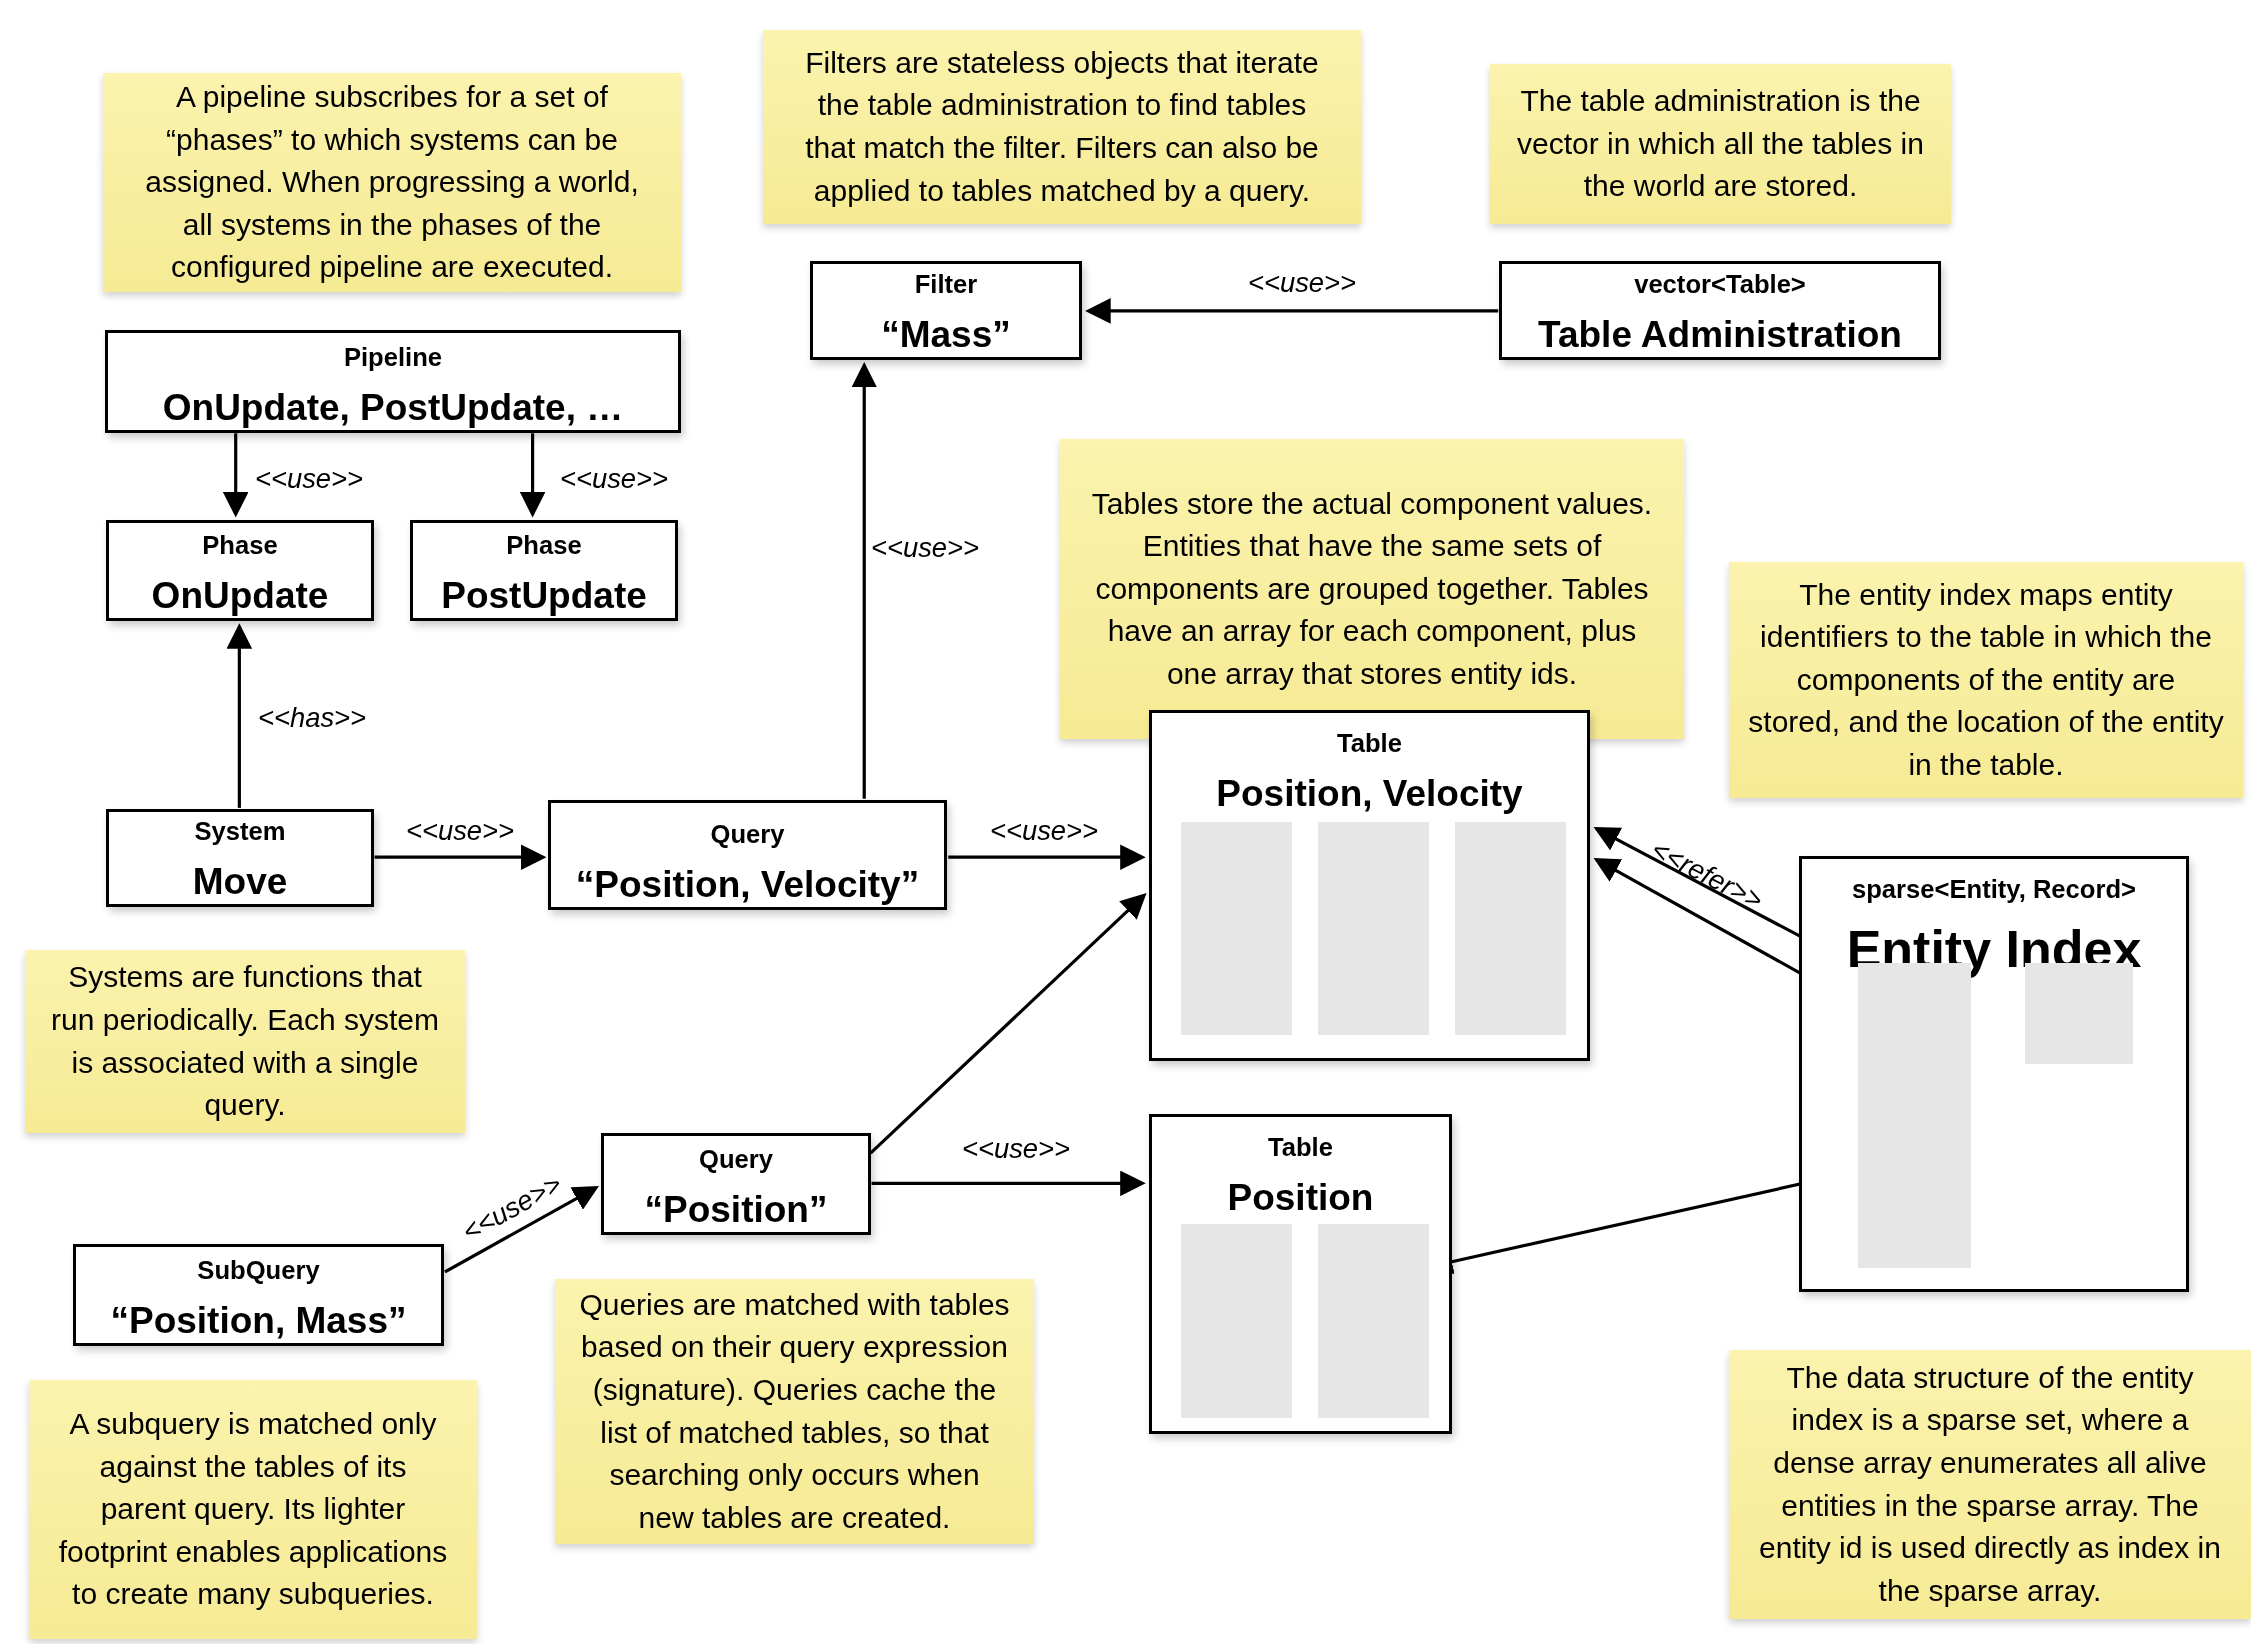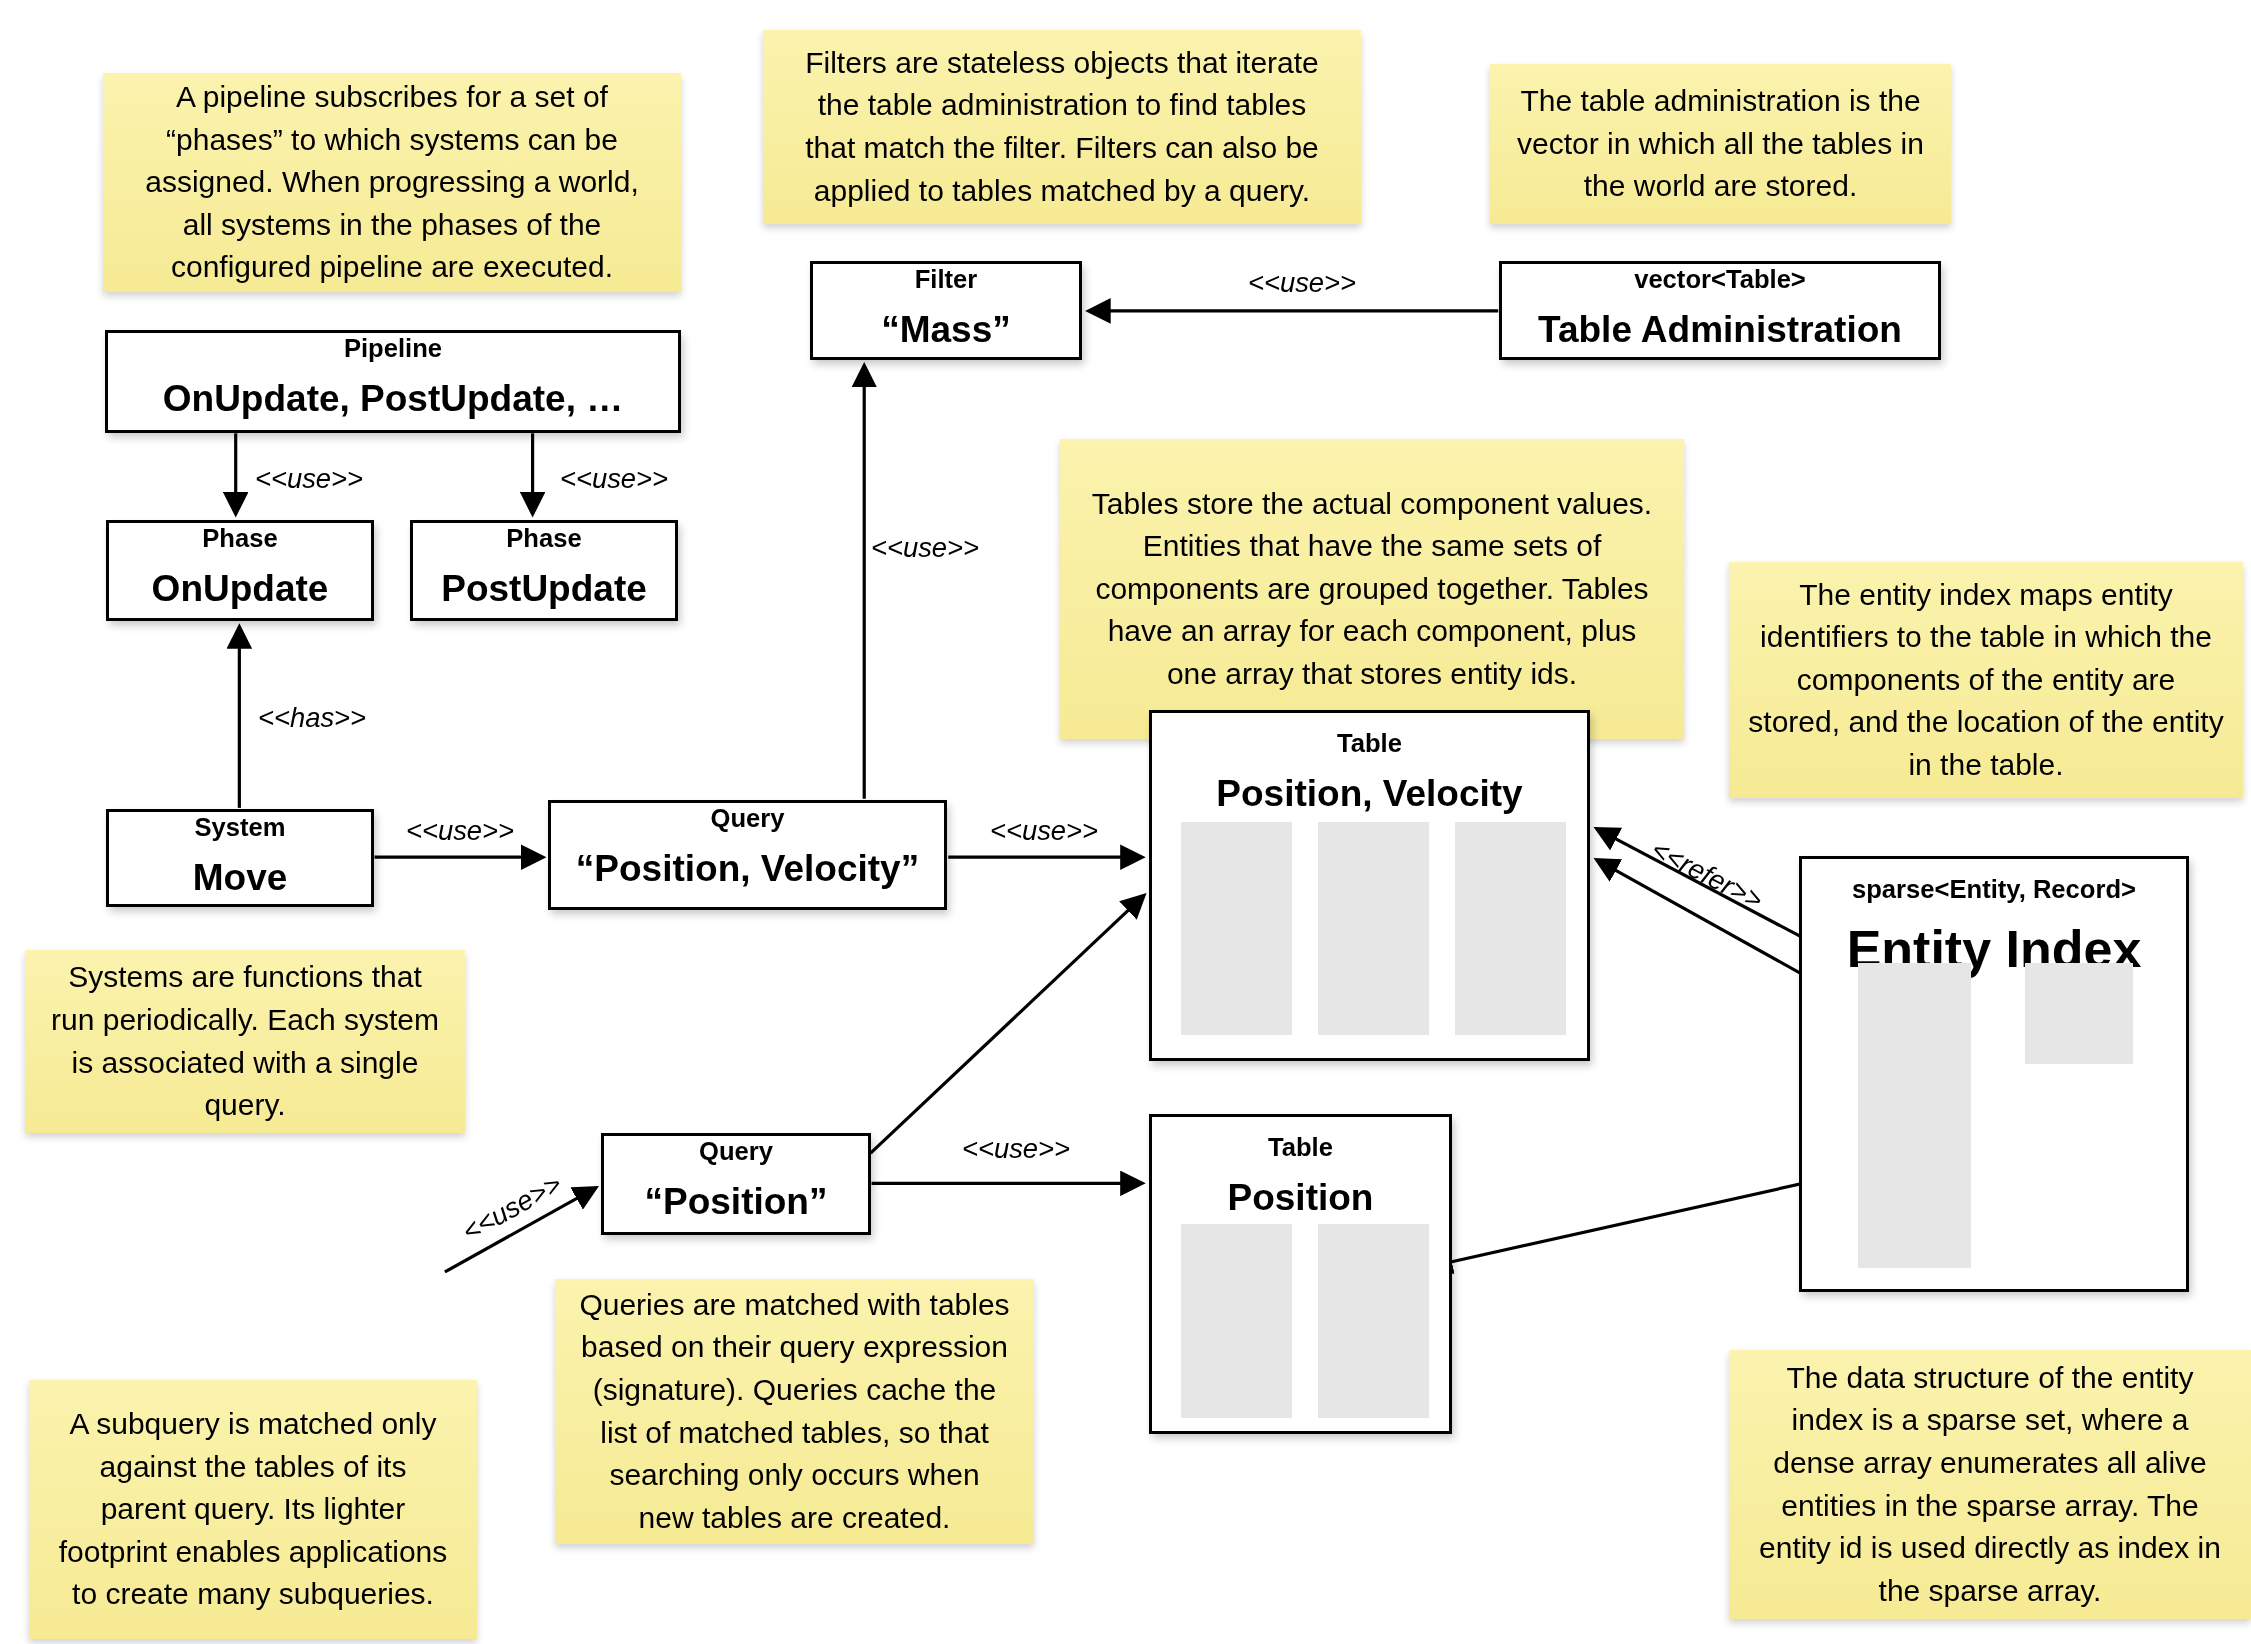--- a/index.html
+++ b/index.html
@@ -29,21 +29,21 @@
   .note span { white-space: pre-line; display: block; padding: 5.5px 9.1px; }
 
   .box {
     position: absolute;
     background: #ffffff;
     border: 3.7px solid #000;
     box-shadow: 2.7px 4.6px 8.2px rgba(0,0,0,0.22);
     display: flex;
     flex-direction: column;
     align-items: center;
-    justify-content: flex-start;
+    justify-content: flex-end;
     text-align: center;
     box-sizing: border-box;
   }
   .box.top { justify-content: flex-start; padding-top: 14.6px; }
   .box-title { font-size: 25.6px; font-weight: bold; line-height: 1.25; }
   .box-value { font-size: 37px; font-weight: bold; line-height: 1.2; margin-top: 12px; white-space: nowrap; }
   .box-value.xl { font-size: 52px; }
 
   .gray { position: absolute; background: #e6e6e6; }
 
@@ -196,20 +196,24 @@
     <div class="box-value">“Position”</div>
   </div>
 
   <div class="box top" style="left:1149px; top:1114px; width:303px; height:320px;">
     <div class="box-title">Table</div>
     <div class="box-value">Position</div>
     <div class="gray" style="left:29px;  top:107px; width:111px; height:194px;"></div>
     <div class="gray" style="left:166px; top:107px; width:111px; height:194px;"></div>
   </div>
 
+  <div class="box" style="left:73px; top:1244px; width:371px; height:102px;">
+    <div class="box-title">SubQuery</div>
+    <div class="box-value">“Position, Mass”</div>
+  </div>
 
   <div class="box top" style="left:1799px; top:856px; width:390px; height:436px;">
     <div class="box-title">sparse&lt;Entity, Record&gt;</div>
     <div class="box-value xl">Entity Index</div>
     <div class="gray" style="left:56px;  top:104px; width:113px; height:305px;"></div>
     <div class="gray" style="left:223px; top:104px; width:108px; height:101px;"></div>
   </div>
 
   <div class="wlabel" style="left:309px;  top:479px;">&lt;&lt;use&gt;&gt;</div>
   <div class="wlabel" style="left:614px;  top:479px;">&lt;&lt;use&gt;&gt;</div>

